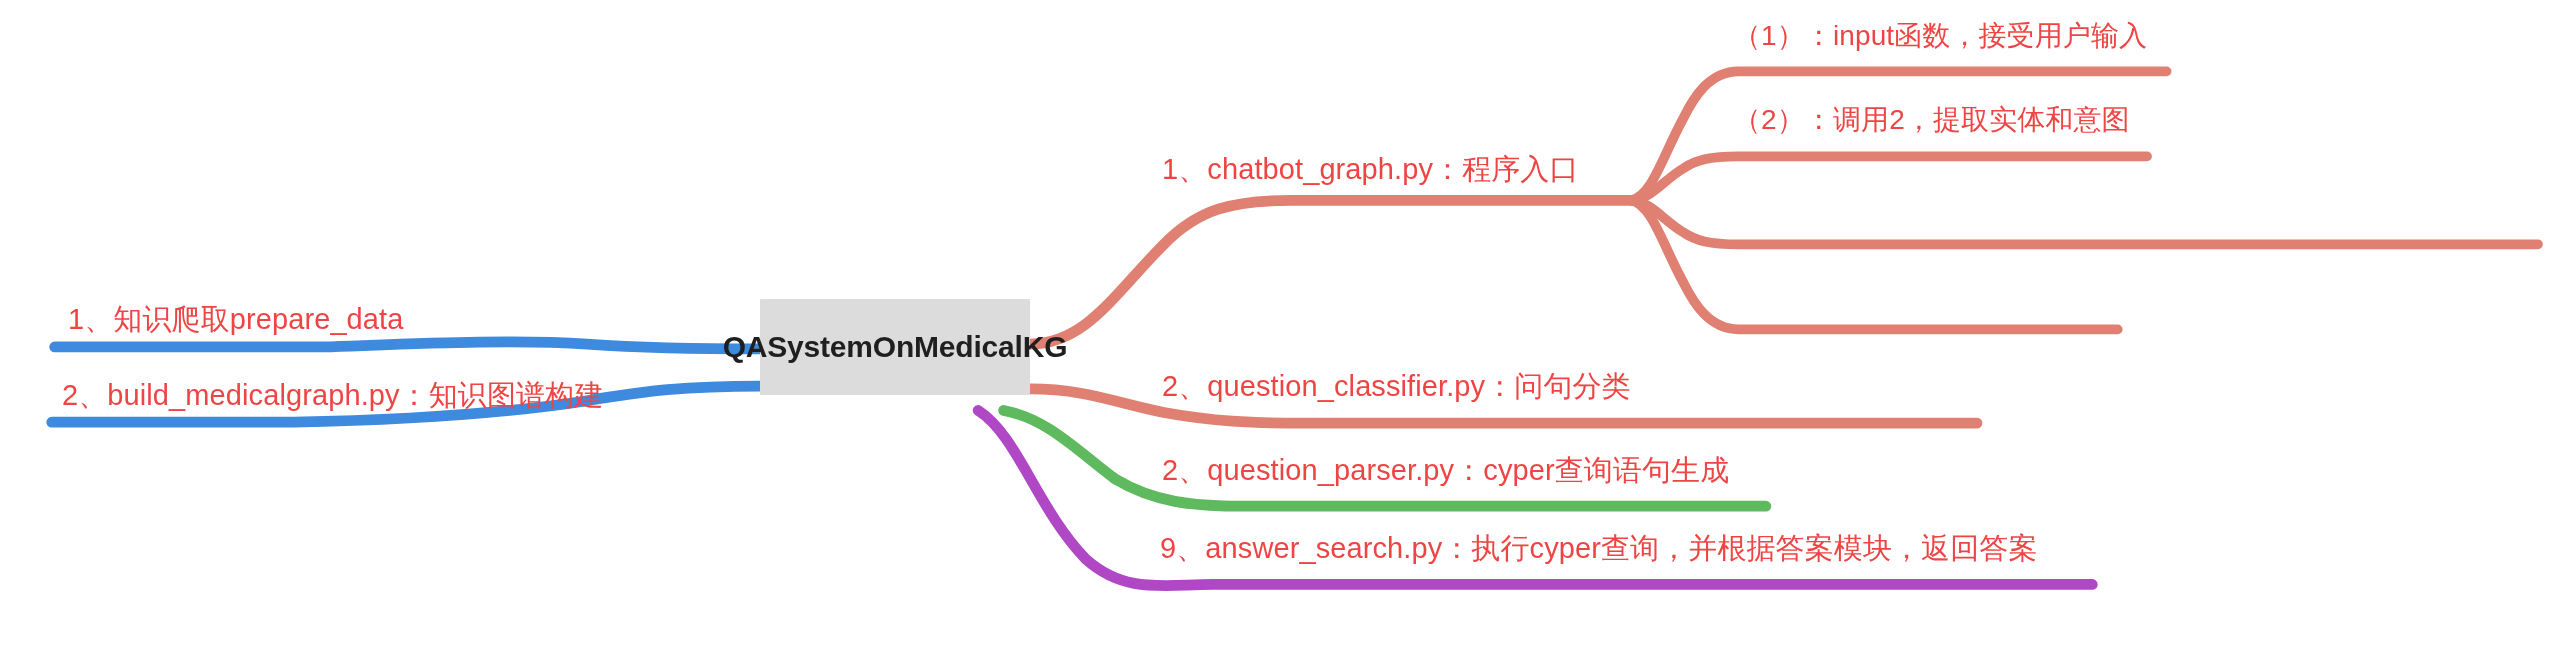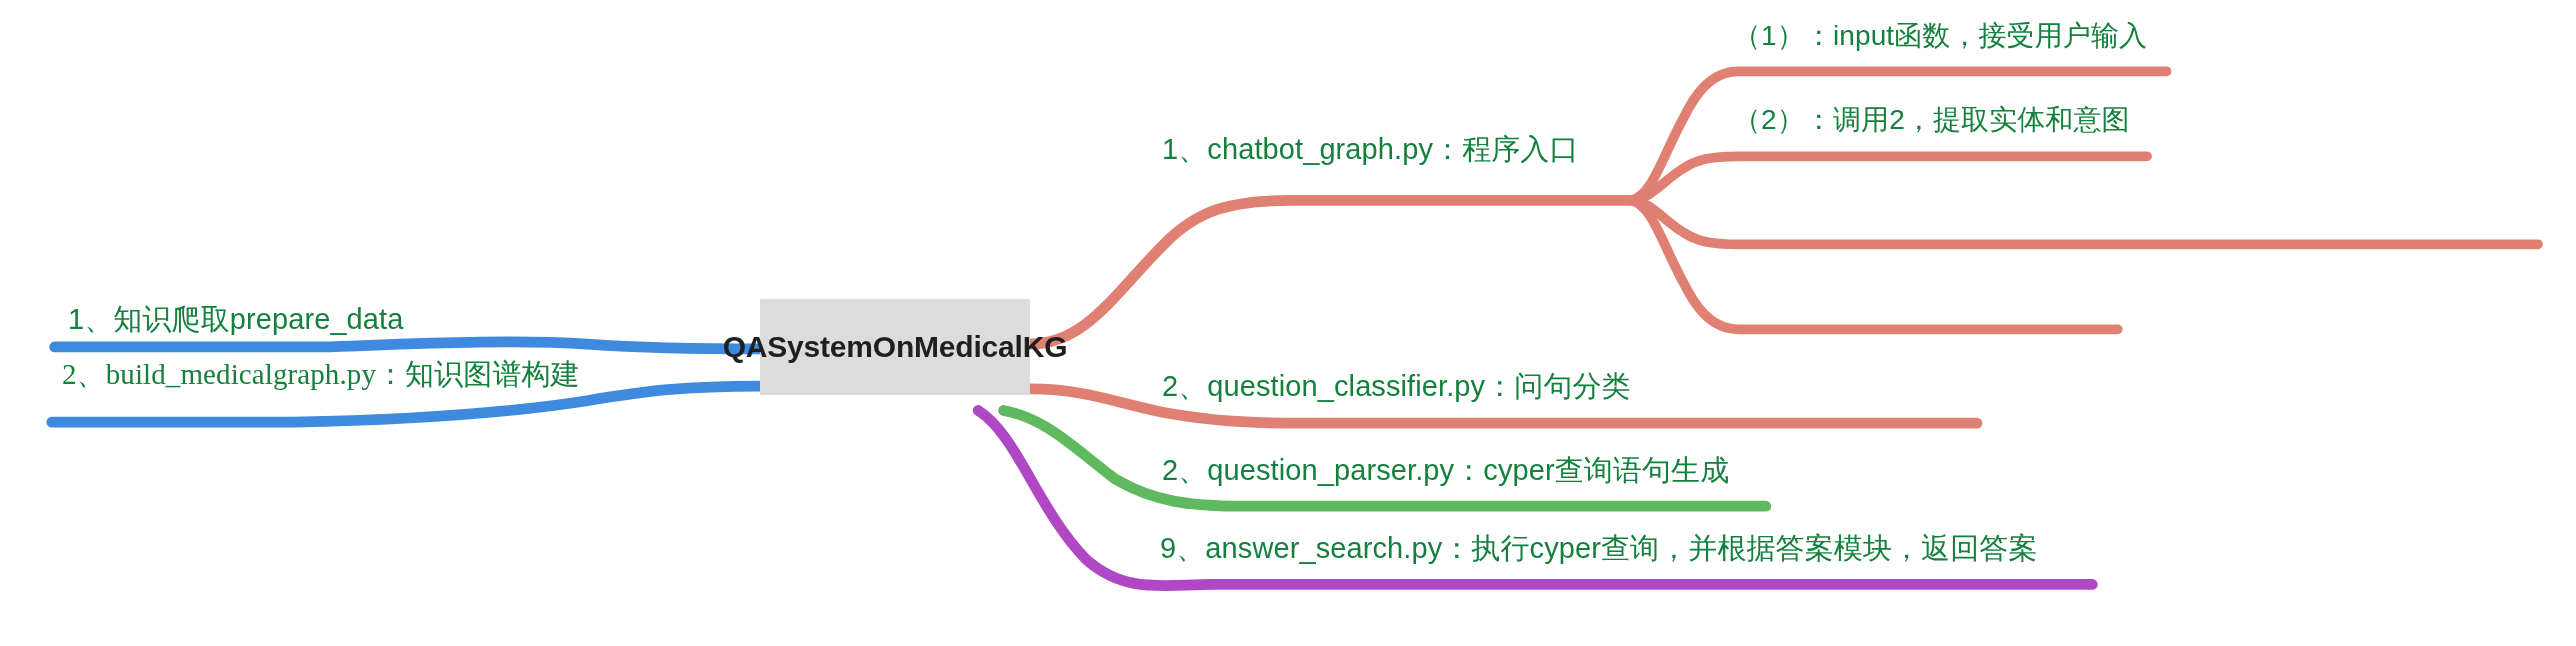--- a/index.html
+++ b/index.html
@@ -50,21 +50,21 @@
     color: #1f1f1f;
     text-align: center;
     line-height: 1.33;
     letter-spacing: -0.2px;
   }
 
   
   .node-label {
     position: absolute;
     white-space: nowrap;
-    color: #15803d;
+    color: #ef4444;
     font-size: 29px;
     line-height: 1;
     letter-spacing: 0.1px;
   }
   .sub-label {
     font-size: 28px;
   }
 </style>
 </head>
 <body>
@@ -93,23 +93,23 @@
 
     <path class="edge" d="M 1000,420 C 1040,445 1060,520 1110,572 C 1150,608 1190,598 1240,598 L 2140,598" stroke="#b048c6" stroke-width="11"></path>
   </svg>
 
   <div class="root-node">
     <div class="root-node-label">QASystemOnMedicalKG</div>
   </div>
 
   <div class="node-label" style="left: 68px; top: 305px;">1、知识爬取prepare_data</div>
 
-  <div class="node-label" style="left: 62px; top: 360px; font-family: Liberation Serif, serif;">2、build_medicalgraph.py：知识图谱构建</div>
+  <div class="node-label" style="left: 62px; top: 381px;">2、build_medicalgraph.py：知识图谱构建</div>
 
-  <div class="node-label" style="left: 1162px; top: 135px;">1、chatbot_graph.py：程序入口</div>
+  <div class="node-label" style="left: 1162px; top: 155px;">1、chatbot_graph.py：程序入口</div>
 
   <div class="node-label sub-label" style="left: 1733px; top: 21.5px;">（1）：input函数，接受用户输入</div>
 
   <div class="node-label sub-label" style="left: 1733px; top: 106px;">（2）：调用2，提取实体和意图</div>
 
 
 
   <div class="node-label" style="left: 1162px; top: 372px;">2、question_classifier.py：问句分类</div>
 
   <div class="node-label" style="left: 1162px; top: 456px;">2、question_parser.py：cyper查询语句生成</div>

